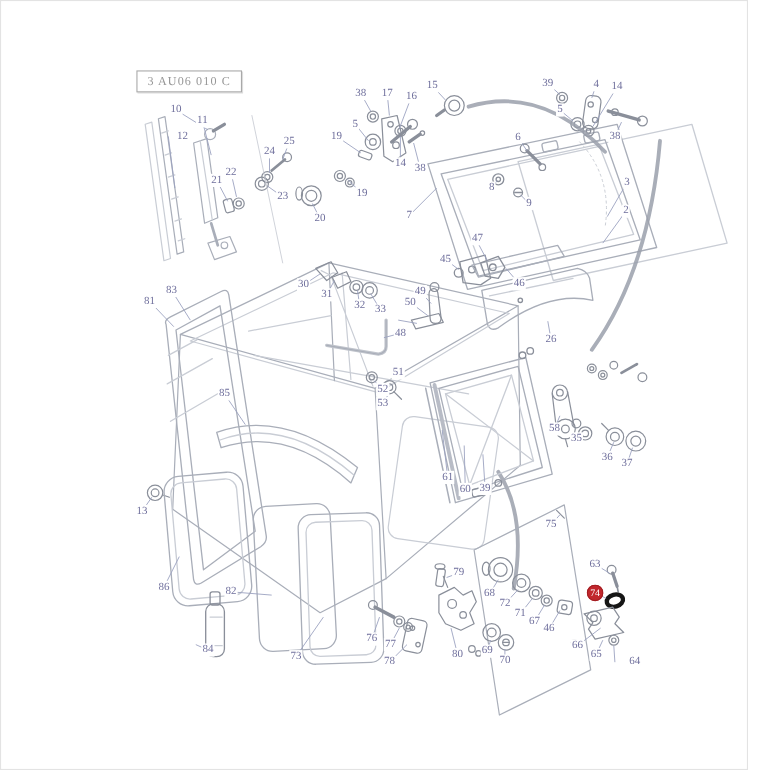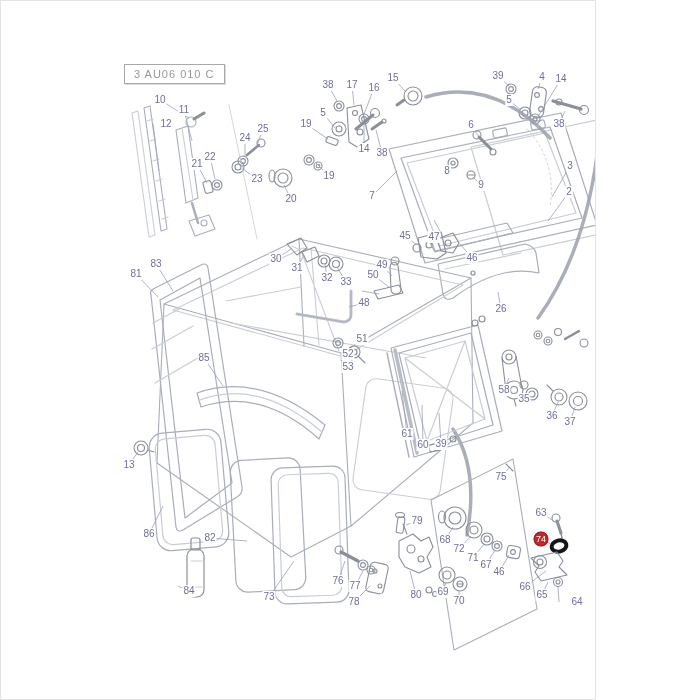--- a/index.html
+++ b/index.html
@@ -4,23 +4,23 @@
 <style>
   :root{
     --ink:#a9aeb9;      
     --ink2:#8a8f9a;     
     --faint:#c9cdd5;    
     --label:#6f6f9c;    
     --hl:#c1272d;       
   }
   html,body{margin:0;padding:0;background:#fff;}
   #page{
-    position:relative;width:596px;height:700px;background:#ffffff;
+    position:relative;width:680px;height:700px;background:#ffffff;
     box-sizing:border-box;border:1px solid #e3e3e3;overflow:hidden;
-    font-family:Liberation Sans, sans-serif;
+    font-family:Liberation Serif, serif;
   }
   #art,#leader-svg{position:absolute;left:0;top:0;}
   #leader-svg .leader{stroke:#9aa0bf;stroke-width:.8;}
   .title-box{
     position:absolute;left:123px;top:63px;
     border:1px solid #a9a9a9;box-shadow:1px 1px 0 #dcdcdc;
     padding:3px 9px;color:#979797;font-size:11px;letter-spacing:1px;
     background:#fff;white-space:nowrap;
   }
   #labels-layer .part-label{
@@ -398,21 +398,21 @@
       <span class="part-label" style="left: 541px; top: 76px;">4</span>
       <span class="part-label" style="left: 560px; top: 78px;">14</span>
       <span class="part-label" style="left: 508px; top: 99px;">5</span>
       <span class="part-label" style="left: 558px; top: 123px;">38</span>
       <span class="part-label" style="left: 470px; top: 124px;">6</span>
       <span class="part-label" style="left: 569px; top: 165px;">3</span>
       <span class="part-label" style="left: 568px; top: 191px;">2</span>
       <span class="part-label" style="left: 446px; top: 170px;">8</span>
       <span class="part-label" style="left: 480px; top: 184px;">9</span>
       <span class="part-label" style="left: 371px; top: 195px;">7</span>
-      <span class="part-label" style="left: 433px; top: 236px;">47</span>
+      <span class="part-label" style="left: 433px; top: 216px;">47</span>
       <span class="part-label" style="left: 404px; top: 235px;">45</span>
       <span class="part-label" style="left: 471px; top: 257px;">46</span>
       <span class="part-label" style="left: 500px; top: 308px;">26</span>
       <span class="part-label" style="left: 275px; top: 258px;">30</span>
       <span class="part-label" style="left: 296px; top: 267px;">31</span>
       <span class="part-label" style="left: 326px; top: 277px;">32</span>
       <span class="part-label" style="left: 345px; top: 281px;">33</span>
       <span class="part-label" style="left: 381px; top: 264px;">49</span>
       <span class="part-label" style="left: 372px; top: 274px;">50</span>
       <span class="part-label" style="left: 361px; top: 290px; margin-top: 48px;">51</span>

